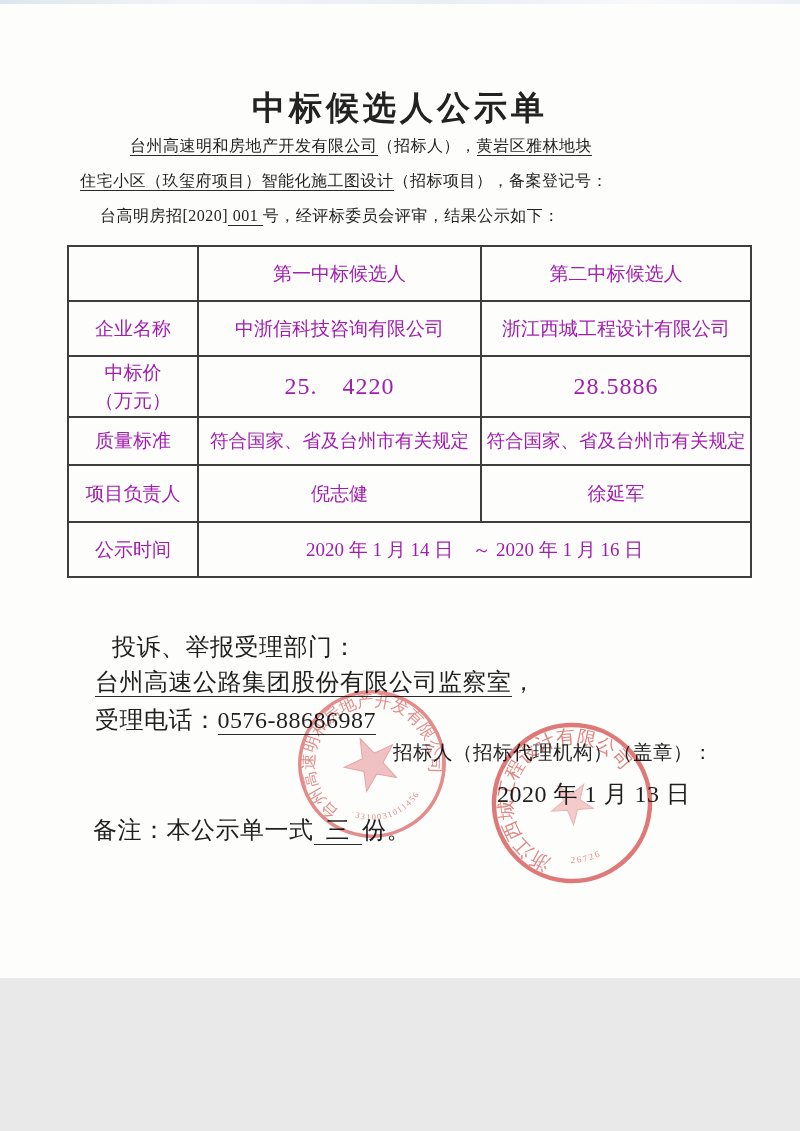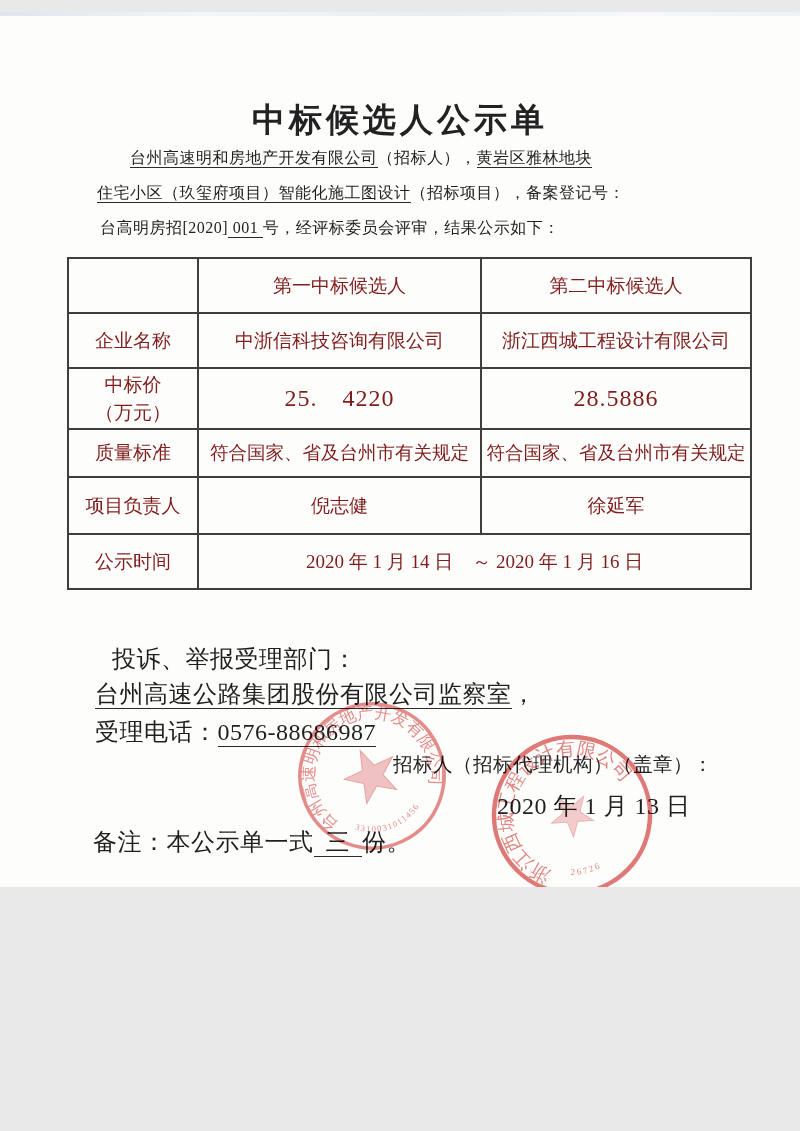--- a/index.html
+++ b/index.html
@@ -1,37 +1,37 @@
 <!DOCTYPE html>
 <html><head>
 <meta charset="utf-8">
 <style>
   html,body{margin:0;padding:0;background:#e9e9e9;}
   .page{
-    position:relative;width:800px;height:875px;margin:12px auto;
+    position:relative;width:800px;height:978px;margin:0 auto;
     background:#fdfdfc;overflow:hidden;
     font-family:"Liberation Serif","DejaVu Serif",serif;
     color:#1f1f1f;
   }
   .scan-edge-top{
     position:absolute;left:0;top:0;width:800px;height:4px;
     background:linear-gradient(90deg,#cdd8e6 0%,#eef2f7 25%,#dde5f0 55%,#f3f6fa 80%,#e4ebf3 100%);
     opacity:.65;
   }
   .doc-title{
     position:absolute;left:0;top:86px;width:800px;margin:0;
     text-align:center;font-family:"Liberation Sans","DejaVu Sans",sans-serif;
     font-size:33px;font-weight:bold;letter-spacing:4px;color:#222;
   }
   .intro-line{position:absolute;font-size:16px;letter-spacing:.5px;white-space:nowrap;text-align:center;}
   .u{border-bottom:1.5px solid #2a2a2a;padding-bottom:1px;}
   .bid-table{
     position:absolute;left:67px;top:245px;width:683px;
     border-collapse:collapse;table-layout:fixed;
-    font-size:19px;color:#7f1d1d;
+    font-size:19px;color:#a21caf;
   }
   .bid-table td{
     border:2px solid #3e3e3e;text-align:center;vertical-align:middle;
     padding:2px 6px;line-height:1.45;
   }
   .bid-table tr.r0{height:55px;}
   .bid-table tr.r1{height:55px;}
   .bid-table tr.r2{height:53px;}
   .bid-table tr.r3{height:57px;}
   .bid-table tr.r4{height:48px;}
@@ -49,21 +49,21 @@
 <body>
 
 <div class="page">
   <div class="scan-edge-top"></div>
 
   <h1 class="doc-title">中标候选人公示单</h1>
 
   <div class="intro-line" style="left:130px;top:136px;">
     <span class="u">台州高速明和房地产开发有限公司</span><span>（招标人），</span><span class="u">黄岩区雅林地块</span>
   </div>
-  <div class="intro-line" style="left:97px;top:171px;">
+  <div class="intro-line" style="left:80px;top:171px;">
     <span class="u">住宅小区（玖玺府项目）智能化施工图设计</span><span>（招标项目），备案登记号：</span>
   </div>
   <div class="intro-line" style="left:100px;top:206px;font-family:Liberation Serif, serif;">
     <span>台高明房招[2020]</span><span class="u">&nbsp;001&nbsp;</span><span>号，经评标委员会评审，结果公示如下：</span>
   </div>
 
   <table class="bid-table">
     <colgroup>
         <col style="width:130px">
         <col style="width:283px">

